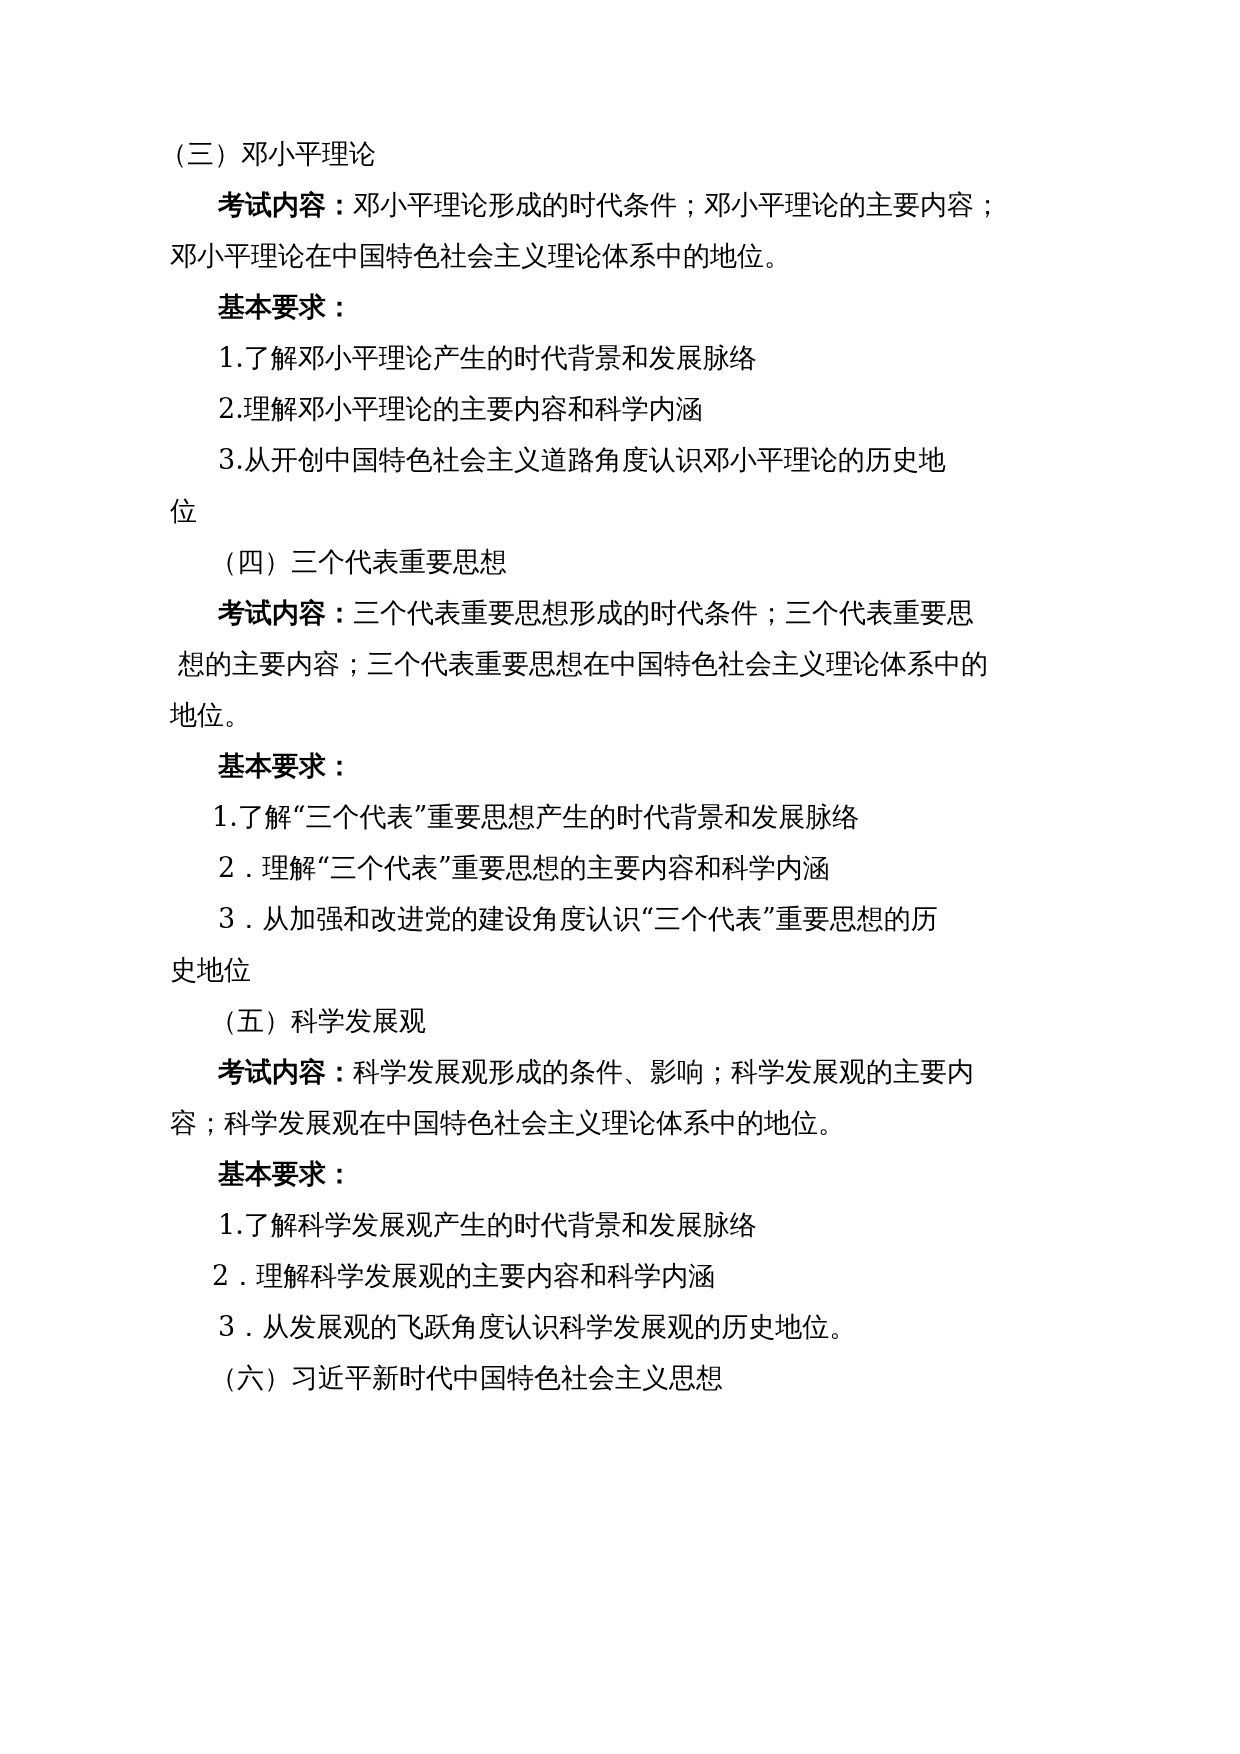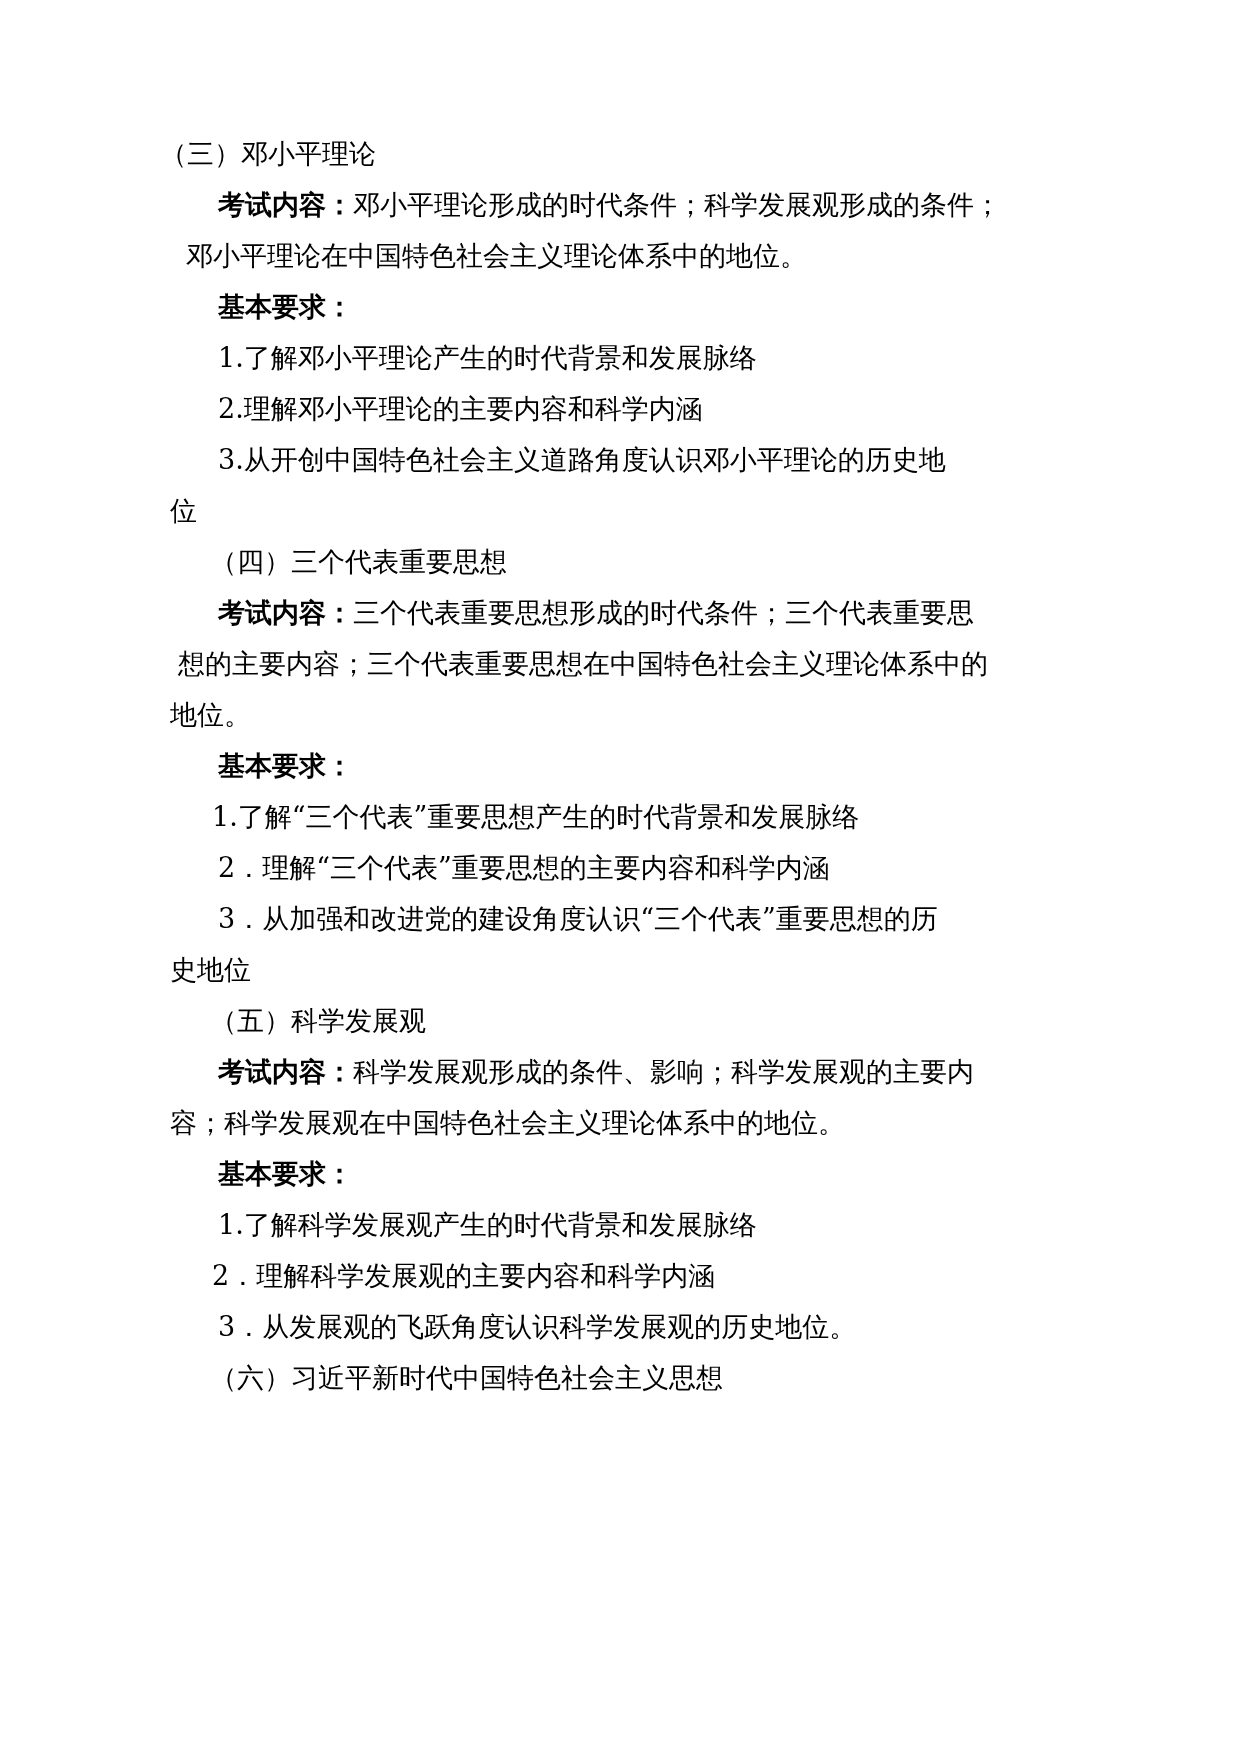--- a/index.html
+++ b/index.html
@@ -9,23 +9,23 @@
     .line { position: absolute; font-size: 27px; line-height: 34px; white-space: nowrap; }
     .bold { font-weight: bold; font-family: "DejaVu Sans", "Liberation Sans", sans-serif; }
   </style>
 </head>
 <body>
 
 <div class="page">
 
   <div class="line" style="left:160px;top:137px;">（三）邓小平理论</div>
   <div class="line" style="left:218px;top:188px;">
-    <span class="bold">考试内容：</span><span>邓小平理论形成的时代条件；科学发展观形成的条件；</span>
+    <span class="bold">考试内容：</span><span>邓小平理论形成的时代条件；邓小平理论的主要内容；</span>
   </div>
-  <div class="line" style="left:170px;top:239px;margin-left:16px;">邓小平理论在中国特色社会主义理论体系中的地位。</div>
+  <div class="line" style="left:170px;top:239px;">邓小平理论在中国特色社会主义理论体系中的地位。</div>
   <div class="line bold" style="left:218px;top:290px;">基本要求：</div>
   <div class="line" style="left:218px;top:341px;">1.了解邓小平理论产生的时代背景和发展脉络</div>
   <div class="line" style="left:218px;top:392px;text-align:right;">2.理解邓小平理论的主要内容和科学内涵</div>
   <div class="line" style="left:218px;top:443px;">3.从开创中国特色社会主义道路角度认识邓小平理论的历史地</div>
   <div class="line" style="left:170px;top:494px;">位</div>
 
   <div class="line" style="left:210px;top:545px;">（四）三个代表重要思想</div>
   <div class="line" style="left:218px;top:596px;">
     <span class="bold">考试内容：</span><span>三个代表重要思想形成的时代条件；三个代表重要思</span>
   </div>

